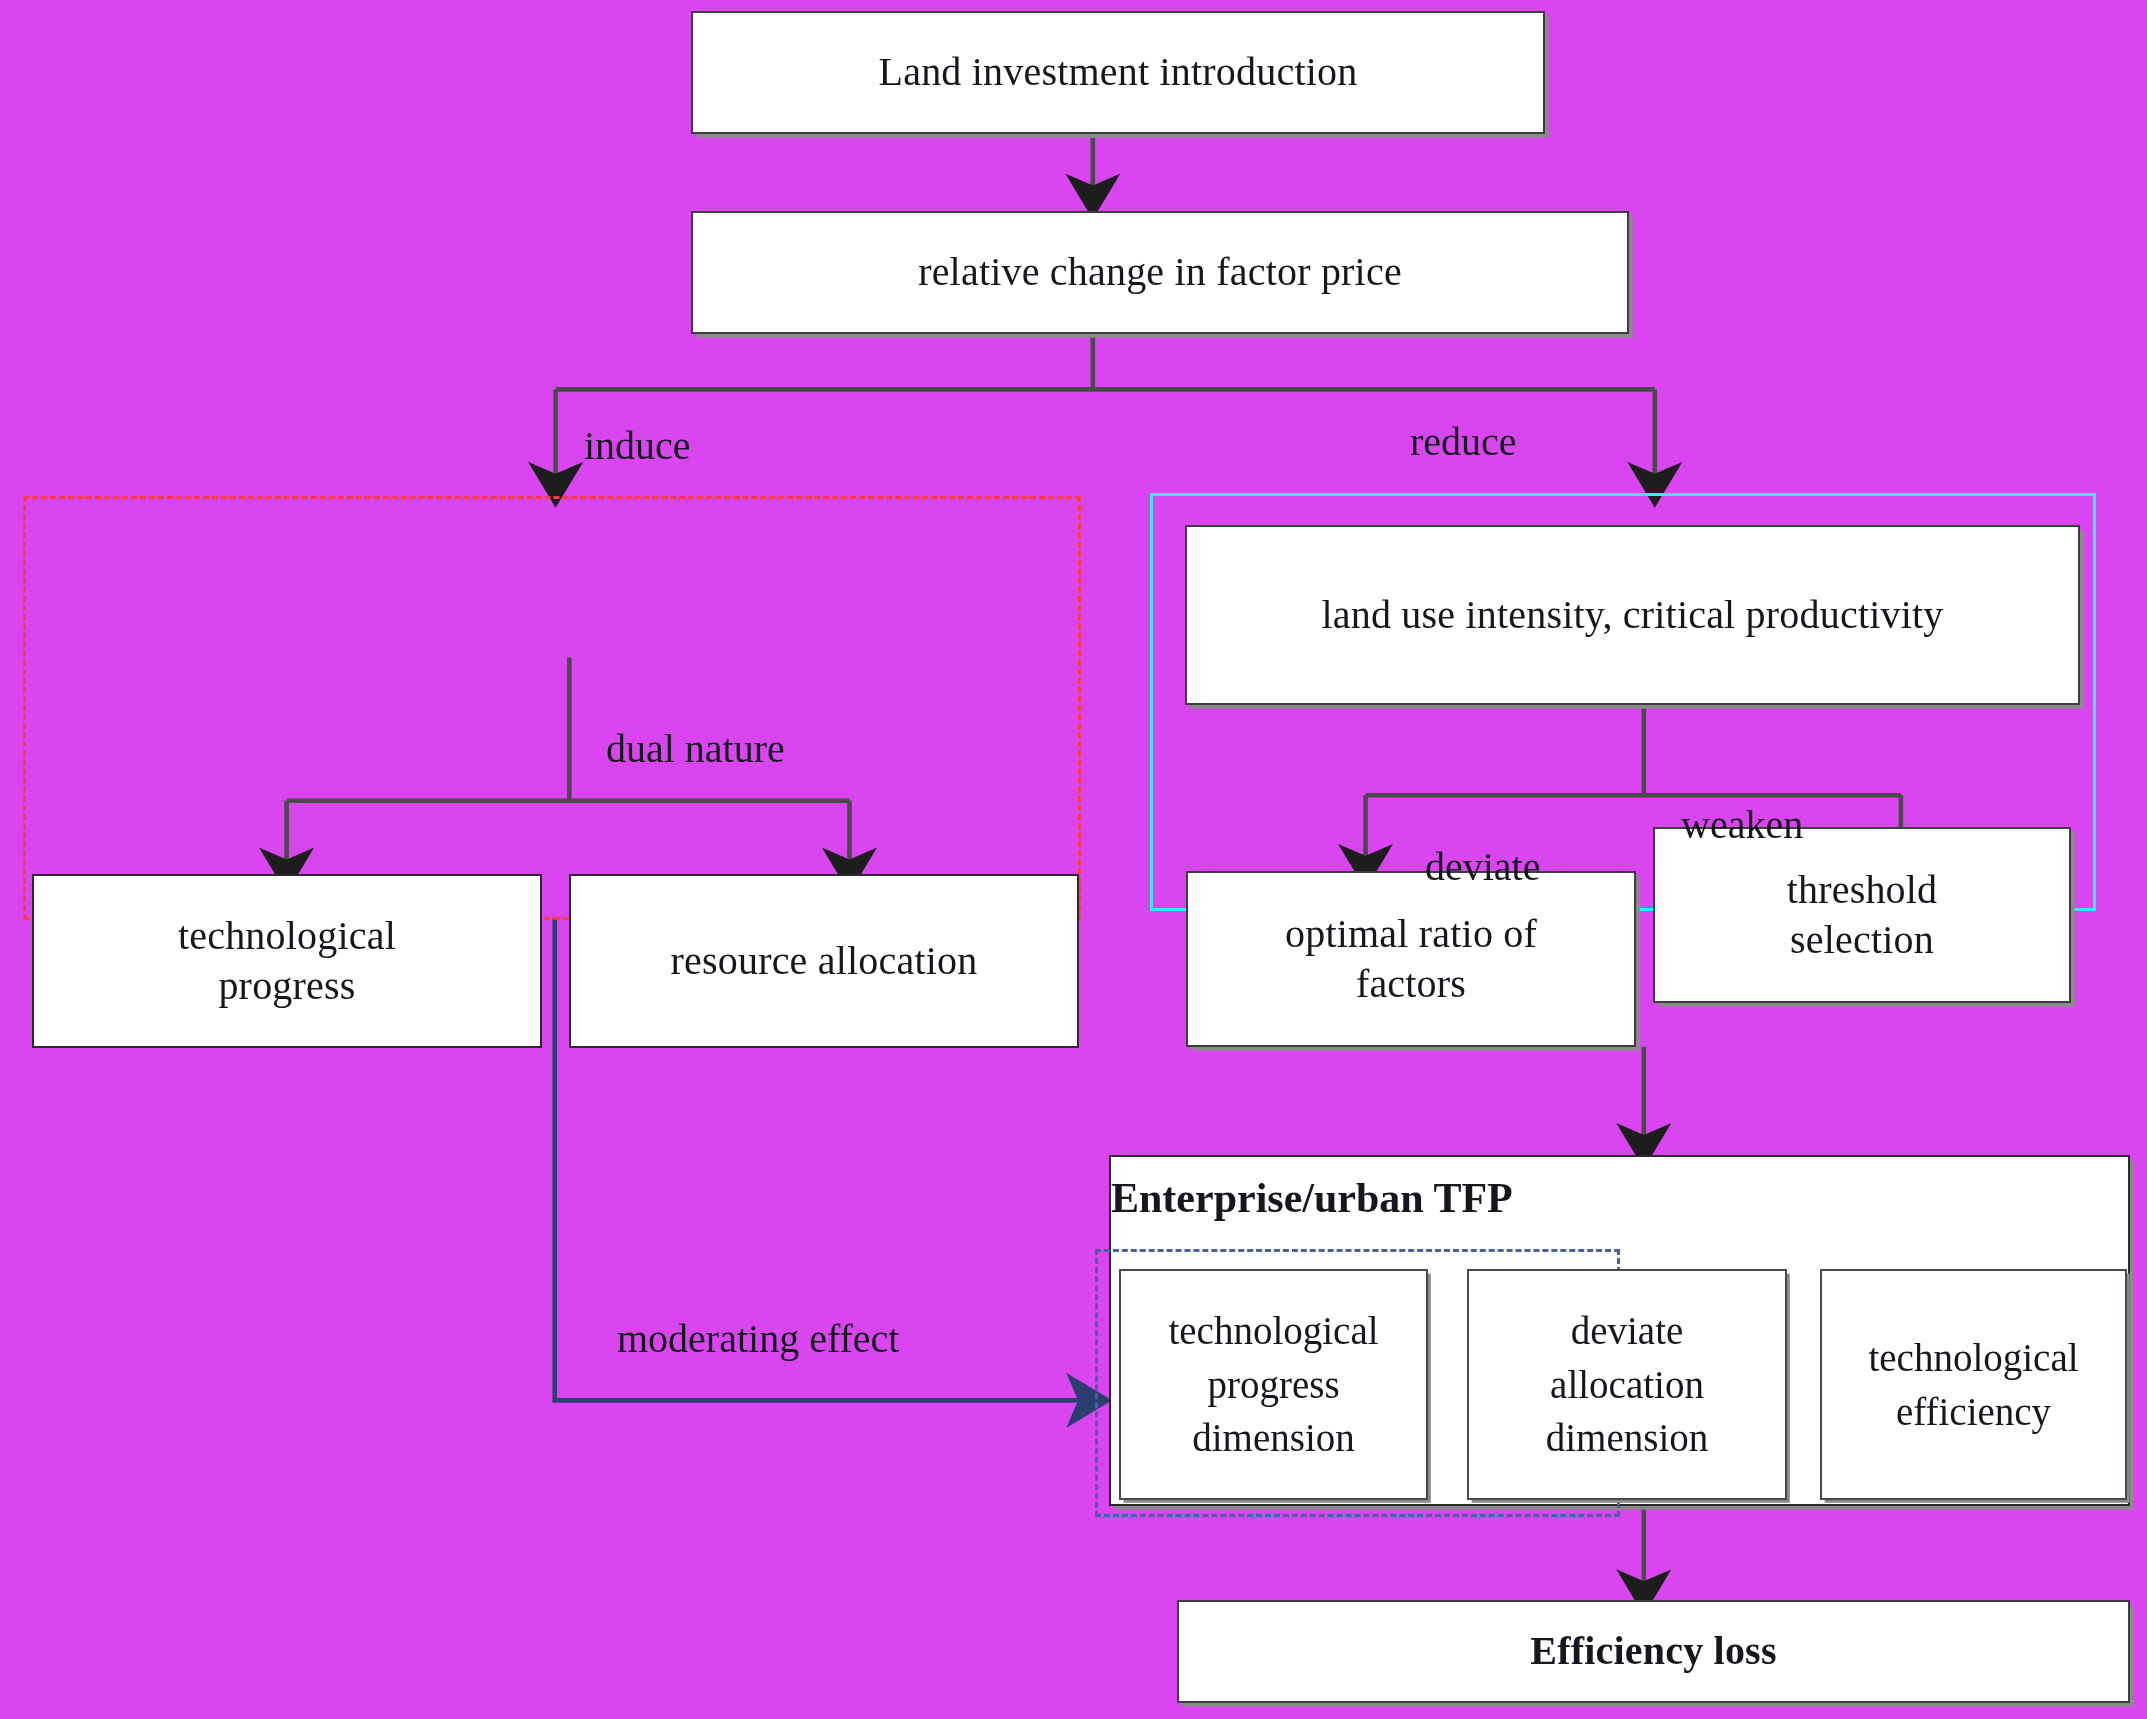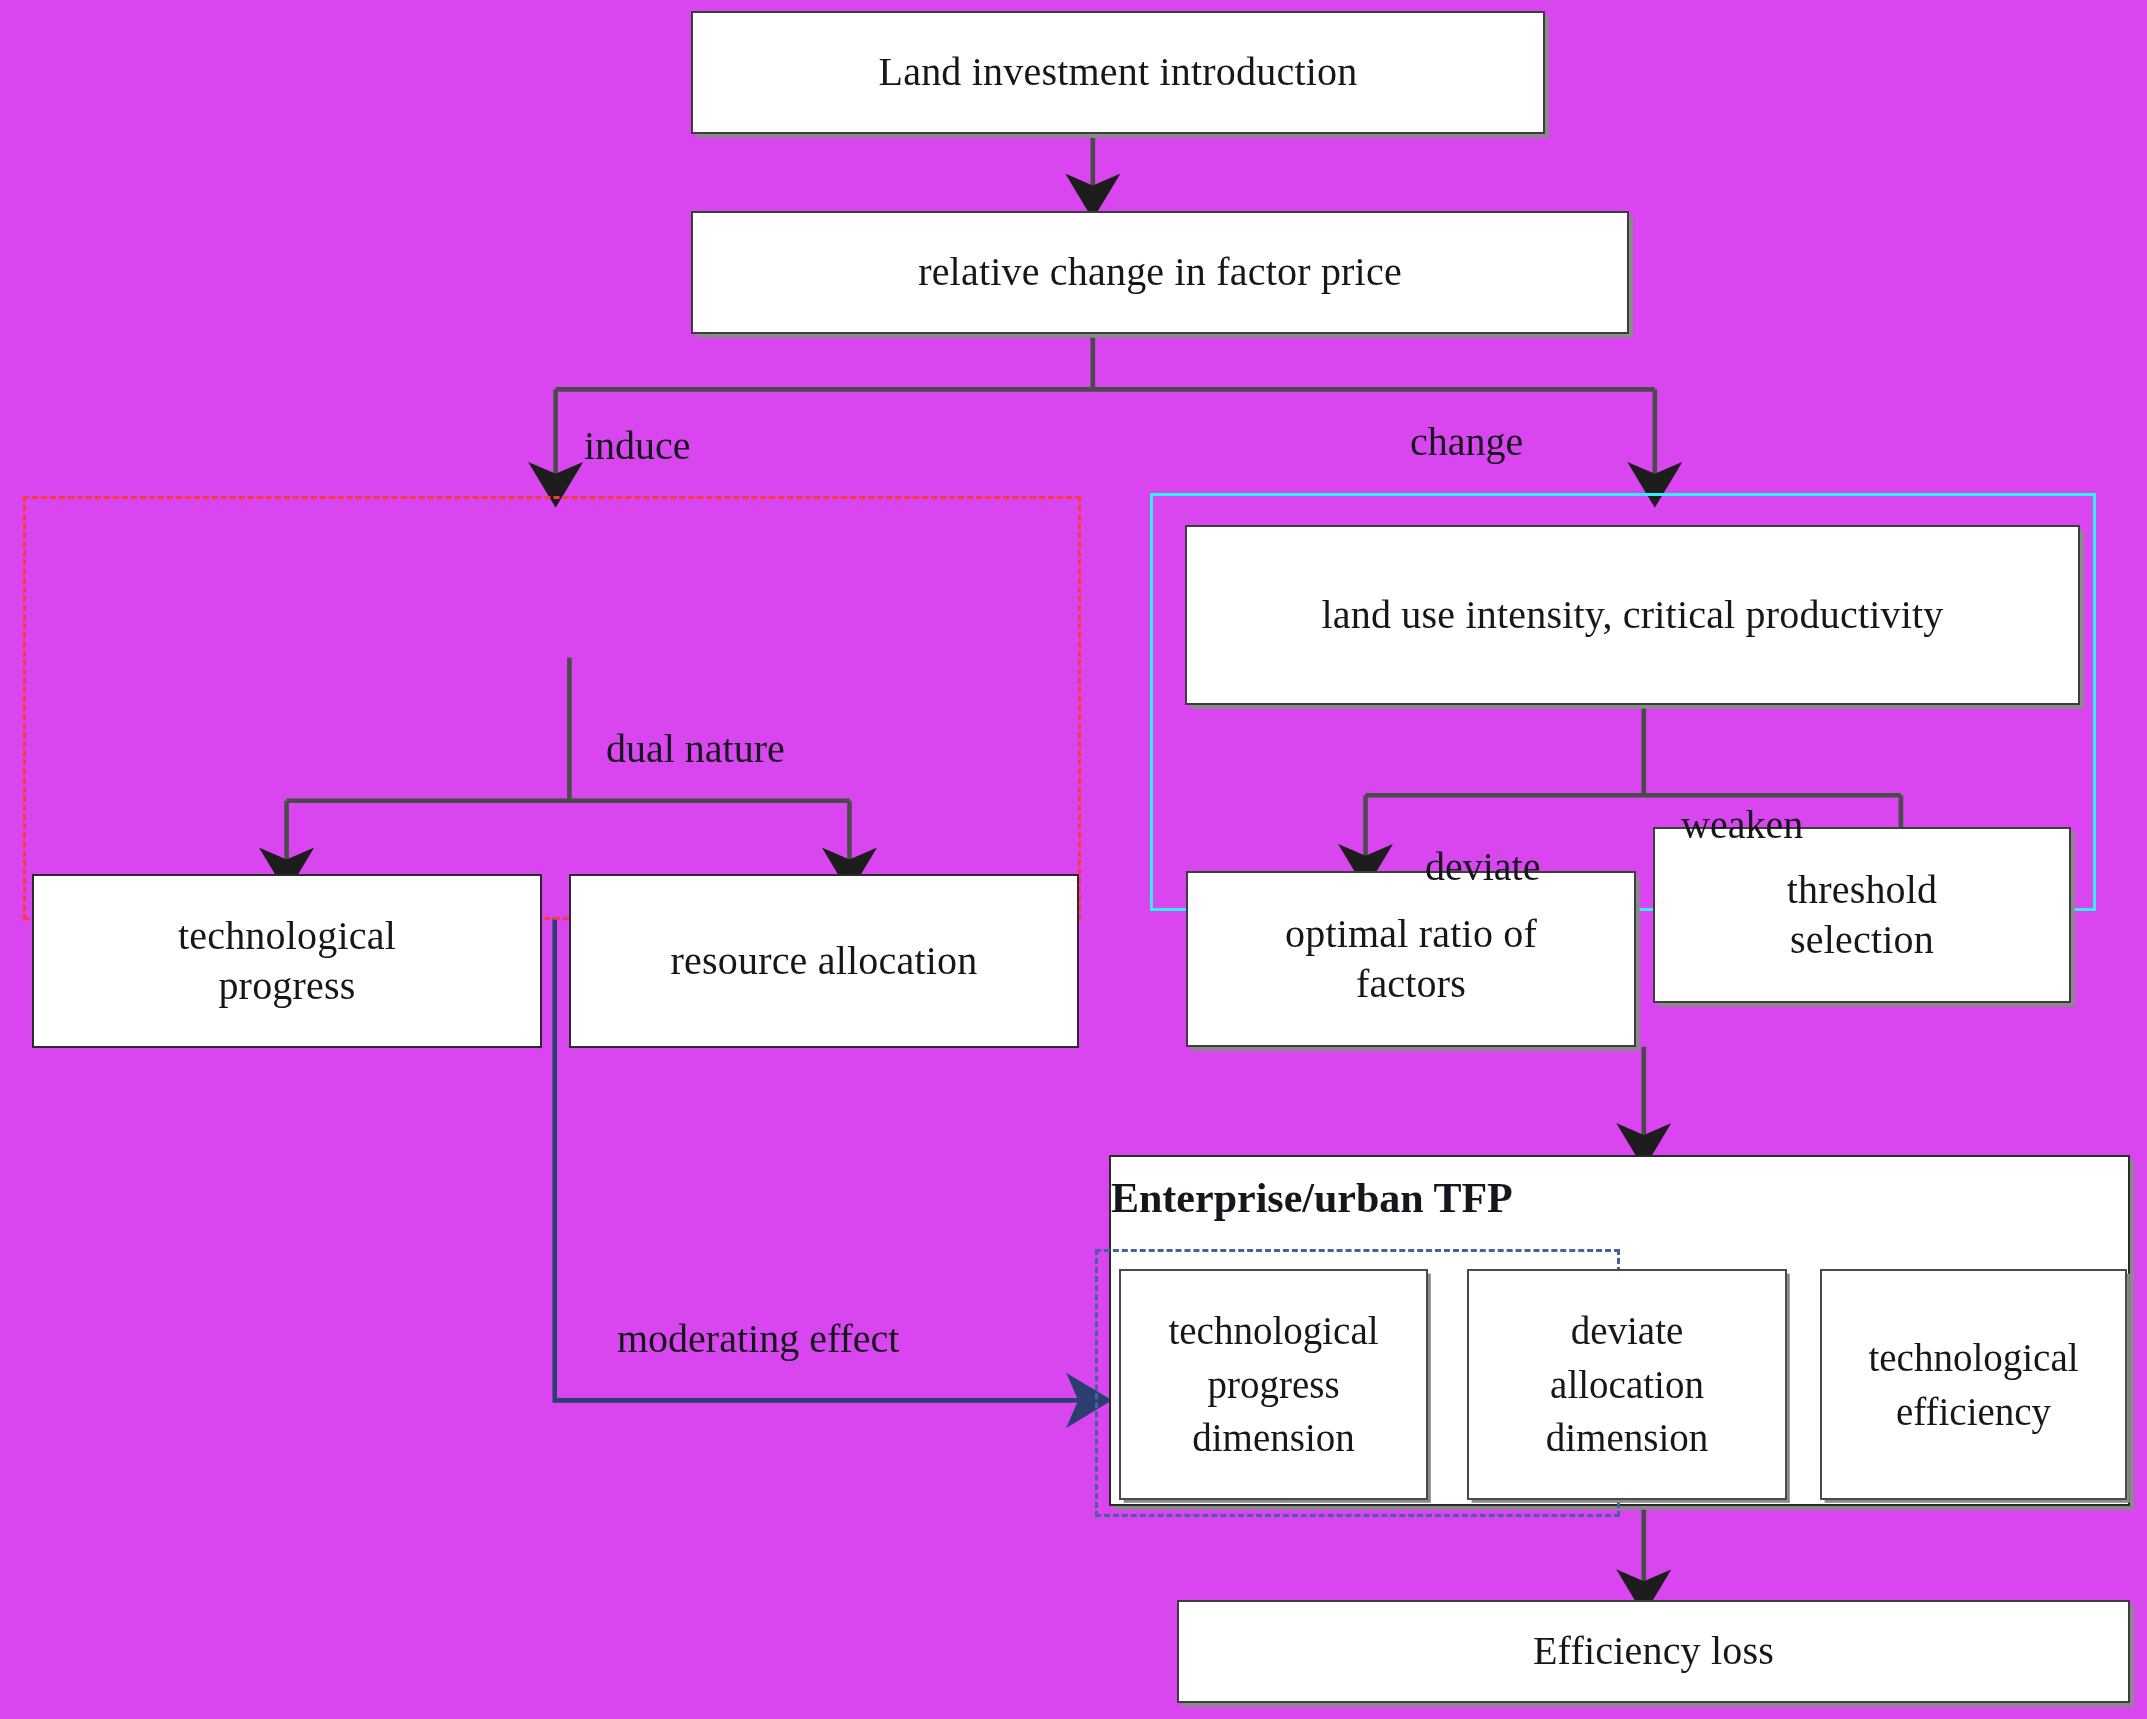--- a/index.html
+++ b/index.html
@@ -38,21 +38,21 @@
     align-items: center;
     justify-content: center;
     text-align: center;
     color: #16161d;
     font-size: 40px;
     line-height: 1.26;
     letter-spacing: 0.2px;
     z-index: 4;
   }
   .node .txt { display: block; padding: 0 9.2px; }
-  .node.bold { font-weight: normal; }
+  .node.bold { font-weight: bold; }
   .node.plain { box-shadow: none; border: 2.8px solid #2a2a2a; }
 
   
   .frame {
     position: absolute;
     box-sizing: border-box;
     background: transparent;
     z-index: 1;
   }
   .frame-red   { border: 3.7px dashed #fb3b3b; }
@@ -155,21 +155,21 @@
 
   <div class="node" style="left:691px; top:11px; width:854px; height:123px;">
     <span class="txt">Land investment introduction</span>
   </div>
 
   <div class="node" style="left:691px; top:211px; width:938px; height:123px;">
     <span class="txt">relative change in factor price</span>
   </div>
 
   <div class="elabel" style="left:584px; top:422px;">induce</div>
-  <div class="elabel" style="left:1410px; top:418px;">change</div>
+  <div class="elabel" style="left:1410px; top:418px;">reduce</div>
 
 
   <div class="elabel" style="left:606px; top:725px;">dual nature</div>
 
   <div class="node plain" style="left:32px; top:874px; width:510px; height:174px;">
     <span class="txt">
       <span>technological</span><br>
       <span>progress</span>
     </span>
   </div>

